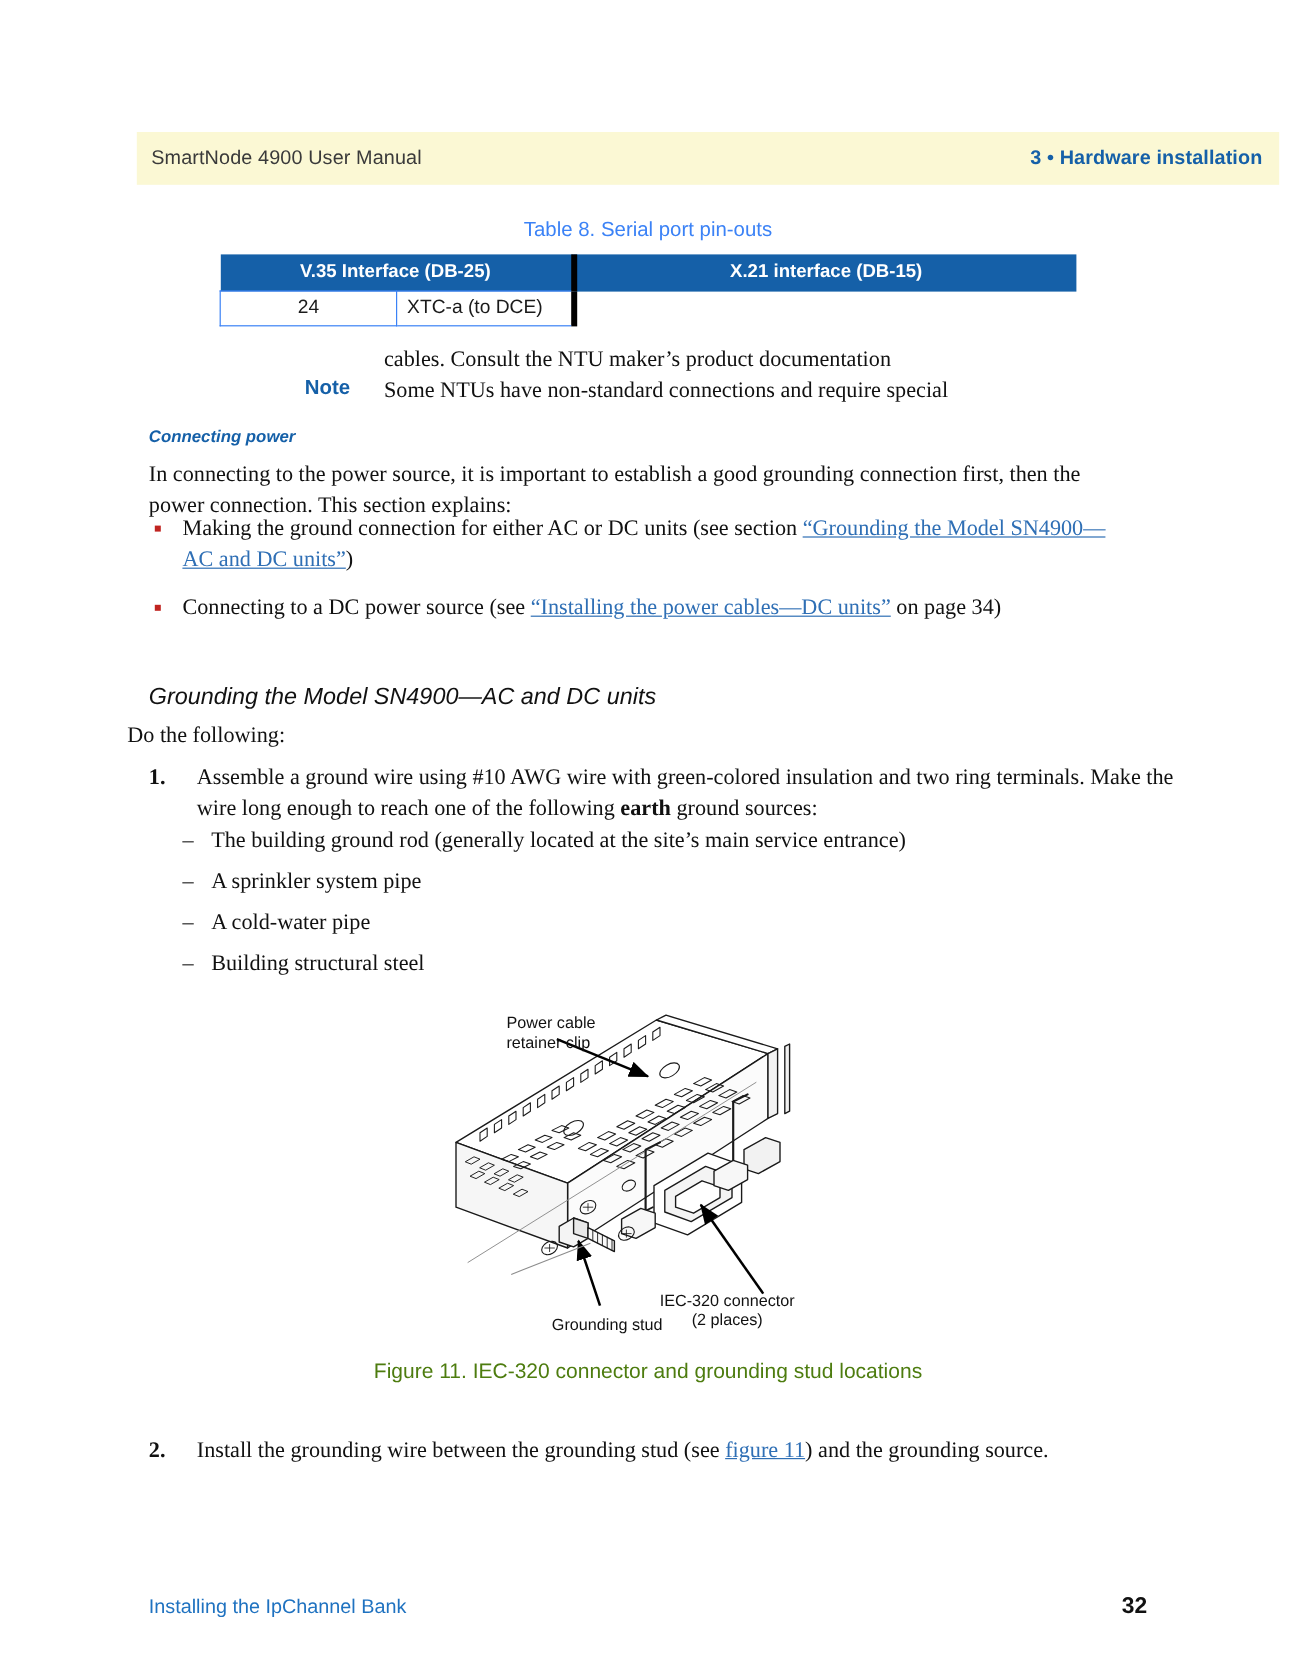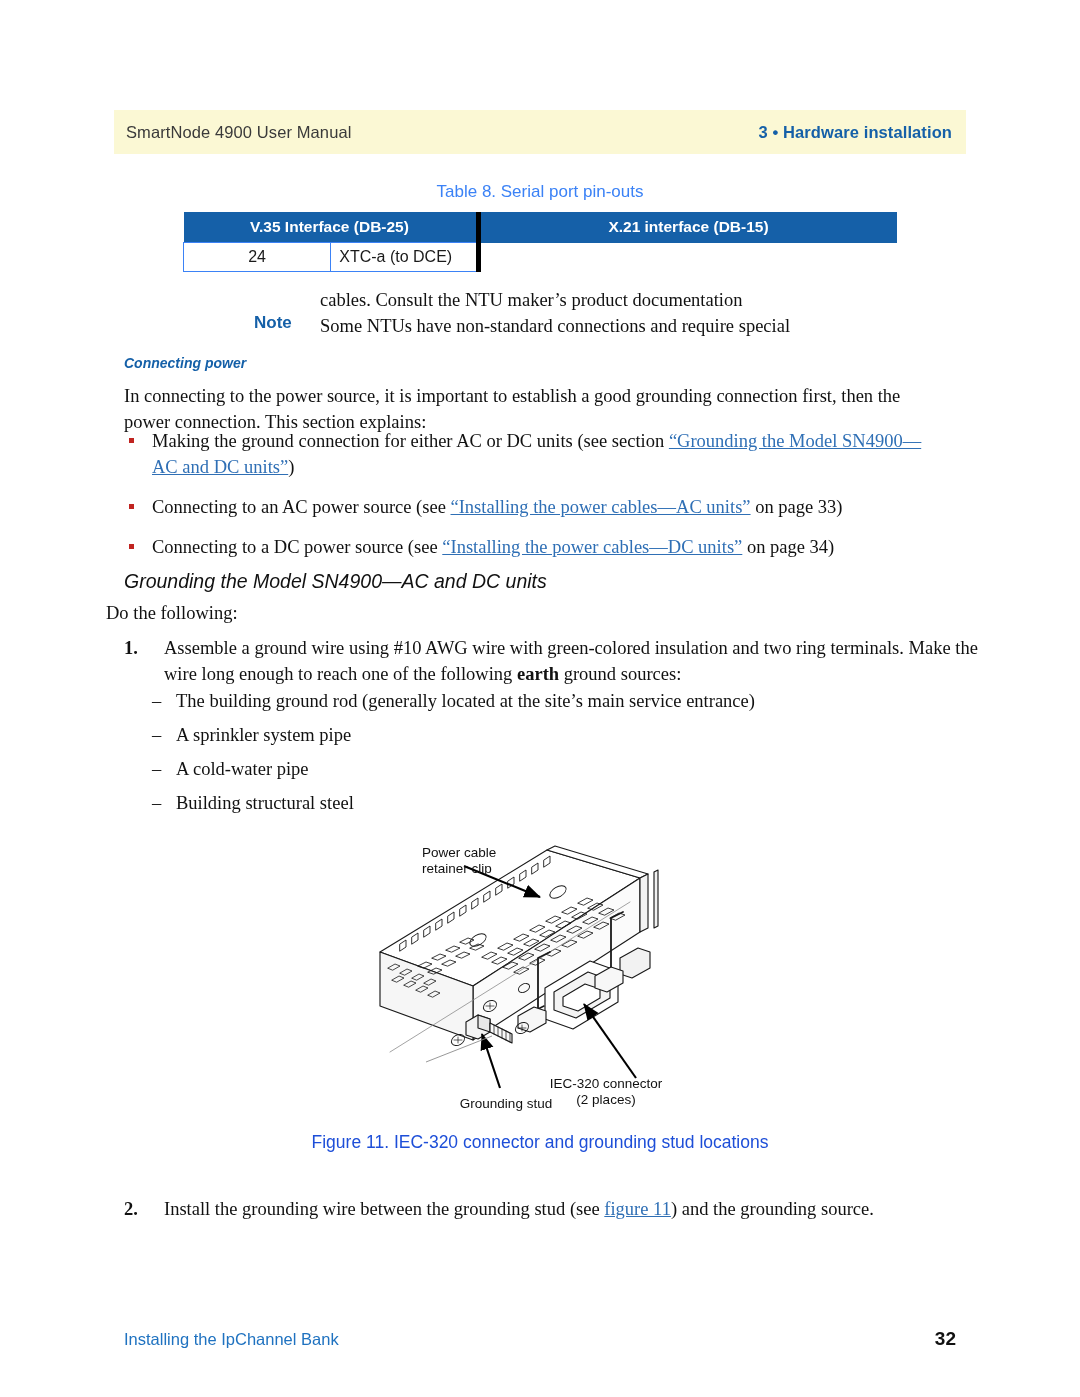--- a/index.html
+++ b/index.html
@@ -14,21 +14,21 @@
     font-family: "Liberation Serif", serif;
     color: #000000;
     overflow: hidden;
   }
 
   
   .page-header {
     position: absolute;
     left: 114px;
     top: 110px;
-    width: 852px;
+    width: 952px;
     height: 44px;
     background: #fbf8d4;
     display: flex;
     align-items: center;
     justify-content: space-between;
     box-sizing: border-box;
     padding: 0 14px 0 12px;
   }
   .header-left {
     font-family: "Liberation Sans", sans-serif;
@@ -229,21 +229,21 @@
   }
   .figure-wrap svg { display: block; }
   .fig-caption {
     position: absolute;
     top: 1132px;
     left: 0;
     width: 1080px;
     text-align: center;
     font-family: "Liberation Sans", sans-serif;
     font-size: 17.5px;
-    color: #1d4ed8;
+    color: #4d7c0f;
   }
 
   
   .page-footer {
     position: absolute;
     left: 124px;
     top: 1292px;
     width: 832px;
     display: flex;
     align-items: baseline;
@@ -303,24 +303,20 @@
 
 <div class="para p-intro">In connecting to the power source, it is important to establish a good grounding connection first, then the power connection. This section explains:</div>
 
 <div class="bullets">
   <div class="bullet-item">
     <span class="bullet-mark"></span>
     <span>Making the ground connection for either AC or DC units (see section </span><a class="link" href="#">“Grounding the Model SN4900—AC and DC units”</a><span>)</span>
   </div>
   <div class="bullet-item">
     <span class="bullet-mark"></span>
-    <span>Connecting to an AC power source (see </span><a class="link" href="#">“Installing the power cables—AC units”</a><span> on page 33)</span>
-  </div>
-  <div class="bullet-item">
-    <span class="bullet-mark"></span>
     <span>Connecting to a DC power source (see </span><a class="link" href="#">“Installing the power cables—DC units”</a><span> on page 34)</span>
   </div>
 </div>
 
 <div class="h-grounding">Grounding the Model SN4900—AC and DC units</div>
 <div class="para p-dothe">Do the following:</div>
 
 <div class="num-item num-1">
   <span class="num-marker">1.</span><span>Assemble a ground wire using #10 AWG wire with green-colored insulation and two ring terminals. Make the wire long enough to reach one of the following </span><span class="bold-inline">earth</span><span> ground sources:</span>
 </div>

